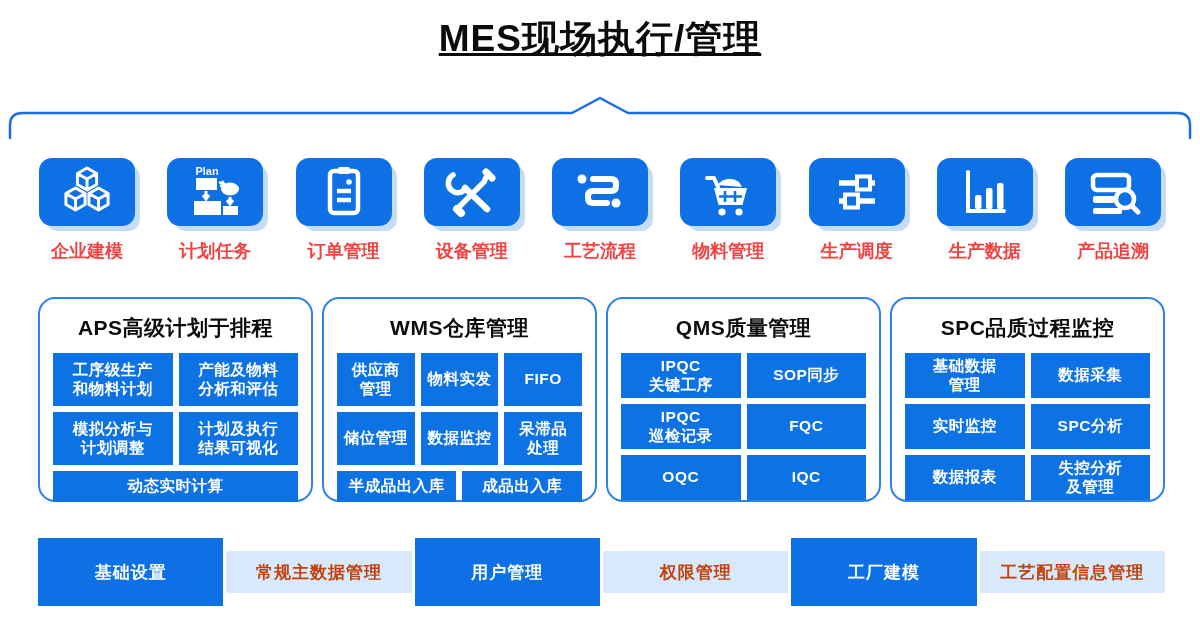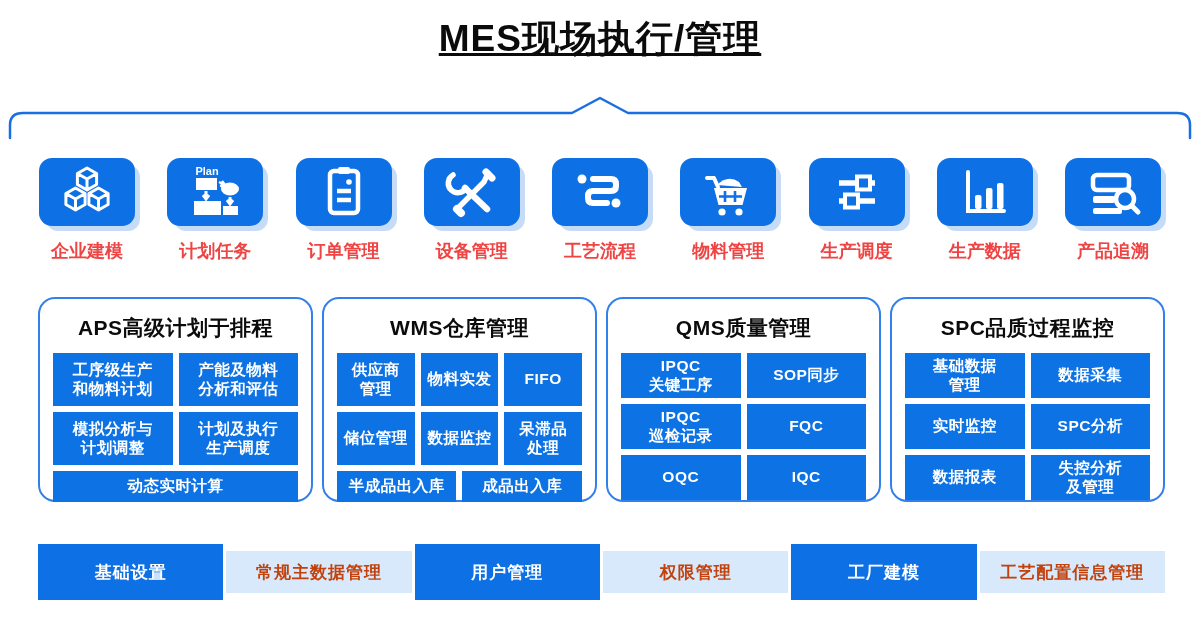--- a/index.html
+++ b/index.html
@@ -33,21 +33,21 @@
   .grid-equal{grid-template-rows:45px 45px 45px;}
   .cell{background:#0d72e4;color:#fff;font-weight:bold;font-size:15.5px;line-height:1.22;
         display:flex;align-items:center;justify-content:center;text-align:center;
         white-space:pre-line;letter-spacing:.5px;}
 
   
   .bottom-bar{position:absolute;top:547px;left:38px;width:1127px;height:50px;
               display:flex;align-items:center;gap:3px;}
   .seg{flex:1;display:flex;align-items:center;justify-content:center;
        font-size:17px;font-weight:bold;letter-spacing:1px;}
-  .seg-blue{height:56px;background:#0d70e4;color:#fff;}
+  .seg-blue{height:68px;background:#0d70e4;color:#fff;}
   .seg-light{height:42px;background:#d7e9fa;color:#c2410c;}
 </style>
 </head>
 <body>
 
 <div class="canvas">
 
   <h1 class="page-title">MES现场执行/管理</h1>
 
   <svg class="brace" viewBox="0 0 1200 50">
@@ -167,21 +167,21 @@
       <section class="module">
         <h2 class="module-title">APS高级计划于排程</h2>
         <div class="module-grid grid-short-last">
           <div class="cell" style="grid-column: span 3;">工序级生产
 和物料计划</div>
           <div class="cell" style="grid-column: span 3;">产能及物料
 分析和评估</div>
           <div class="cell" style="grid-column: span 3;">模拟分析与
 计划调整</div>
           <div class="cell" style="grid-column: span 3;">计划及执行
-生产调度</div>
+结果可视化</div>
           <div class="cell" style="grid-column: span 6;">动态实时计算</div>
         </div>
       </section>
       <section class="module">
         <h2 class="module-title">WMS仓库管理</h2>
         <div class="module-grid grid-short-last">
           <div class="cell" style="grid-column: span 2;">供应商
 管理</div>
           <div class="cell" style="grid-column: span 2;">物料实发</div>
           <div class="cell" style="grid-column: span 2;">FIFO</div>

